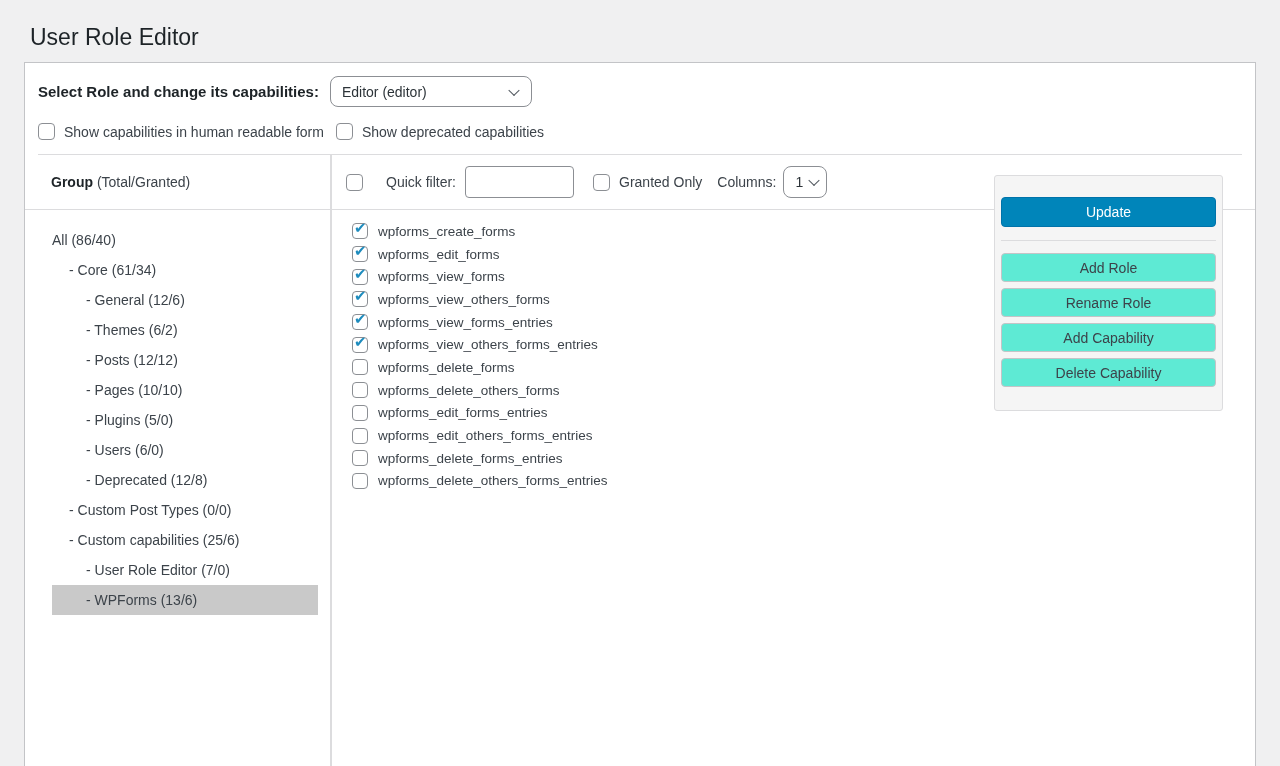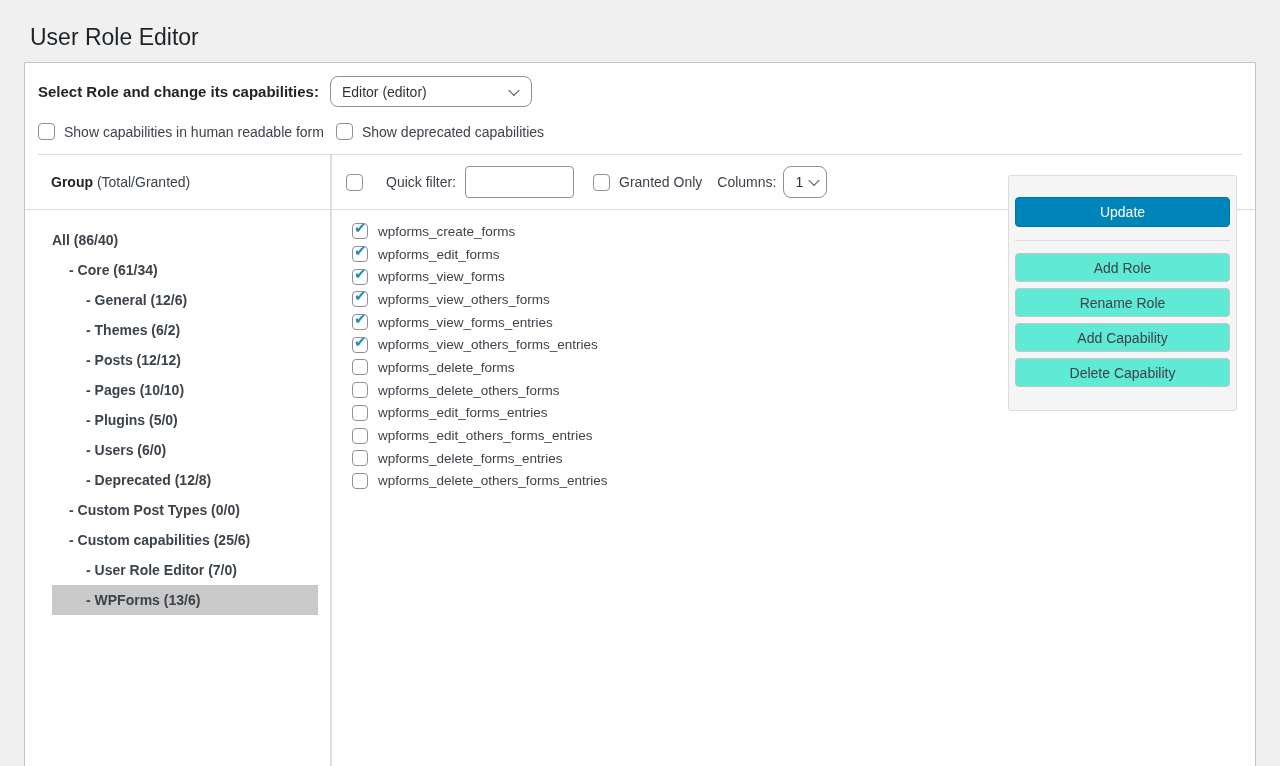--- a/index.html
+++ b/index.html
@@ -72,21 +72,21 @@
     display: flex; flex-direction: column;
   }
   .left-header {
     height: 55px; flex: 0 0 55px;
     display: flex; align-items: center;
     padding-left: 26px; font-size: 14px;
     border-bottom: 1px solid #dcdcde;
     margin-right: -2px;
   }
   .left-header b { font-weight: 700; color: #1d2327; }
-  .tree { padding-top: 15px; font-weight: bold; }
+  .tree { padding-top: 15px; }
   .tree-item {
     height: 30px; display: flex; align-items: center;
     margin: 0 12px 0 27px;
     font-size: 14px; color: #3c434a; cursor: pointer;
     white-space: nowrap;
   }
   .tree-item.selected { background: var(--selected-group-bg, #c9c9c9); }
   
   .right-col { flex: 1; display: flex; flex-direction: column; position: relative; min-width: 0; }
   .filter-row {
@@ -106,21 +106,21 @@
   .filter-row .cols-label { margin-left: 15px; margin-right: 7px; }
   .select.cols-select { width: 44px; padding-left: 11px; height: 32px; }
   .select.cols-select .chev { right: 8px; }
   
   .caps { padding: 10px 0 0 20px; }
   .cap-row { height: 22.7px; display: flex; align-items: center; }
   .cap-row .cbx { margin-right: 10px; }
   .cap-row .cap-label { font-size: 13.5px; color: #3c434a; white-space: nowrap; }
   
   .actions-panel {
-    position: absolute; top: 20px; right: 18px; width: 229px;
+    position: absolute; top: 20px; right: 32px; width: 229px;
     background: #f5f5f5; border: 1px solid #dcdcde; border-radius: 3px;
     padding: 21px 6px 23px 6px;
   }
   .btn {
     display: block; width: 100%; height: 30px;
     border-radius: 4px; font-size: 14px; cursor: pointer;
     font-family: inherit;
   }
   .btn.primary {
     background: var(--primary-button, #0085ba);

